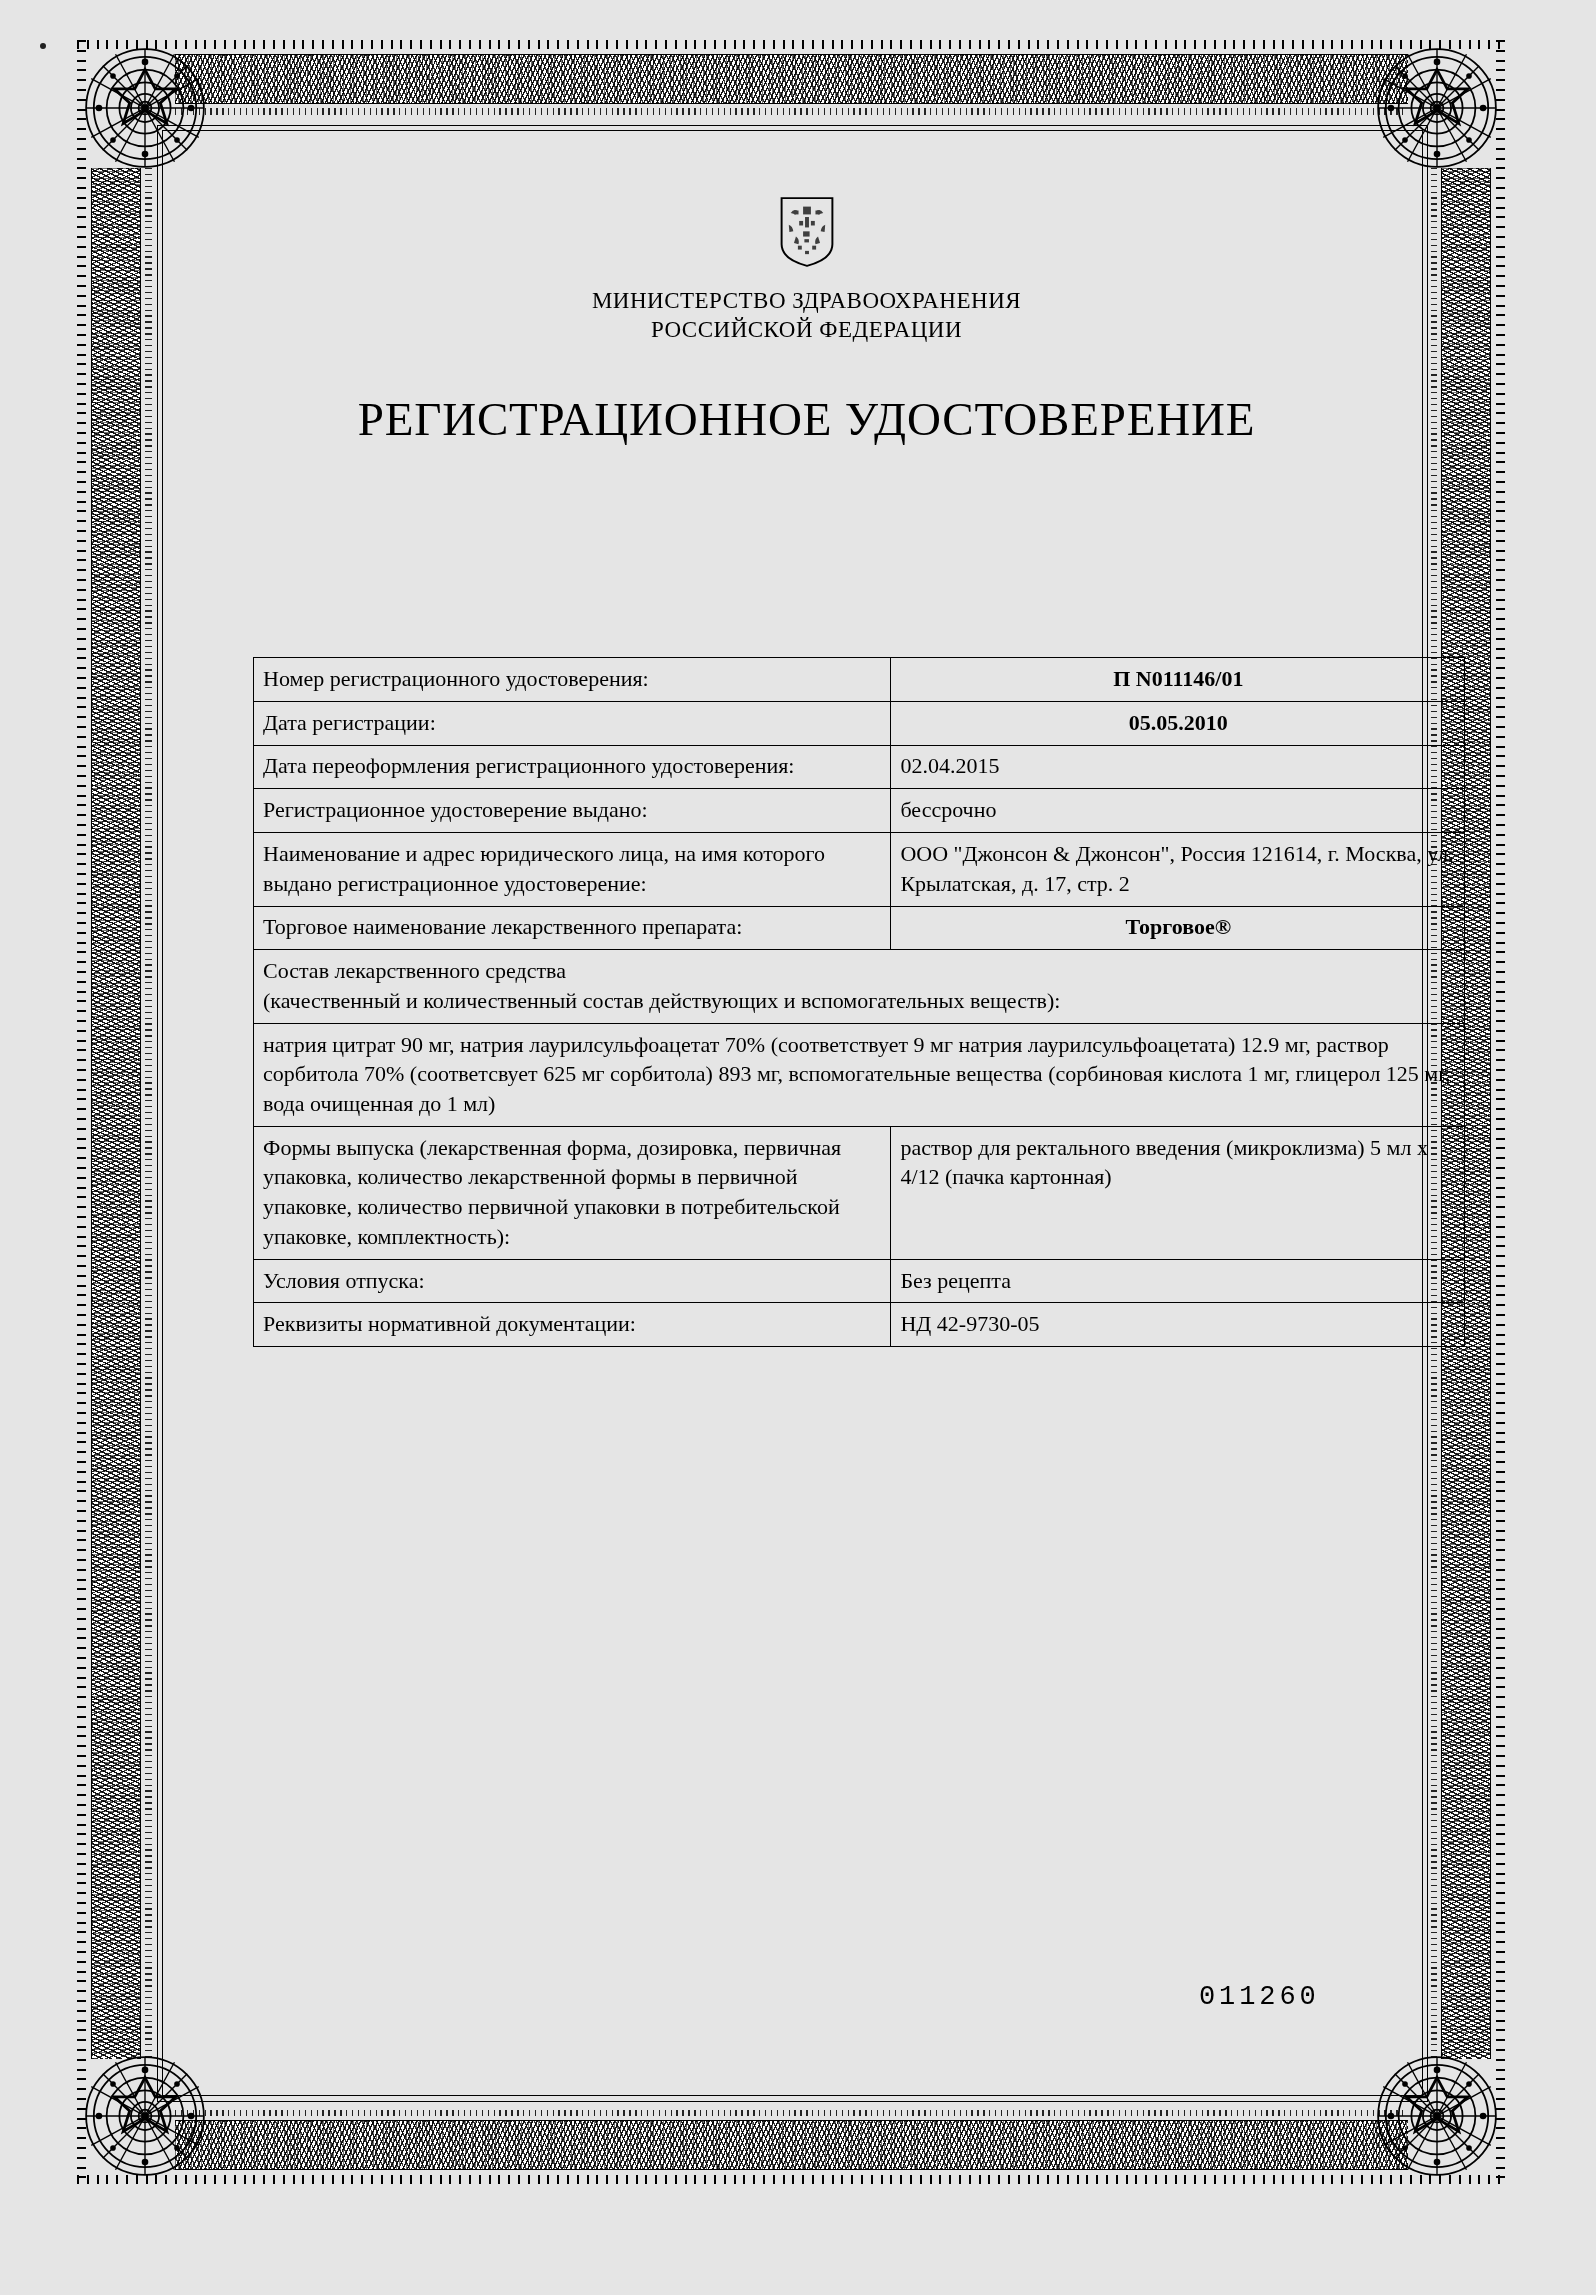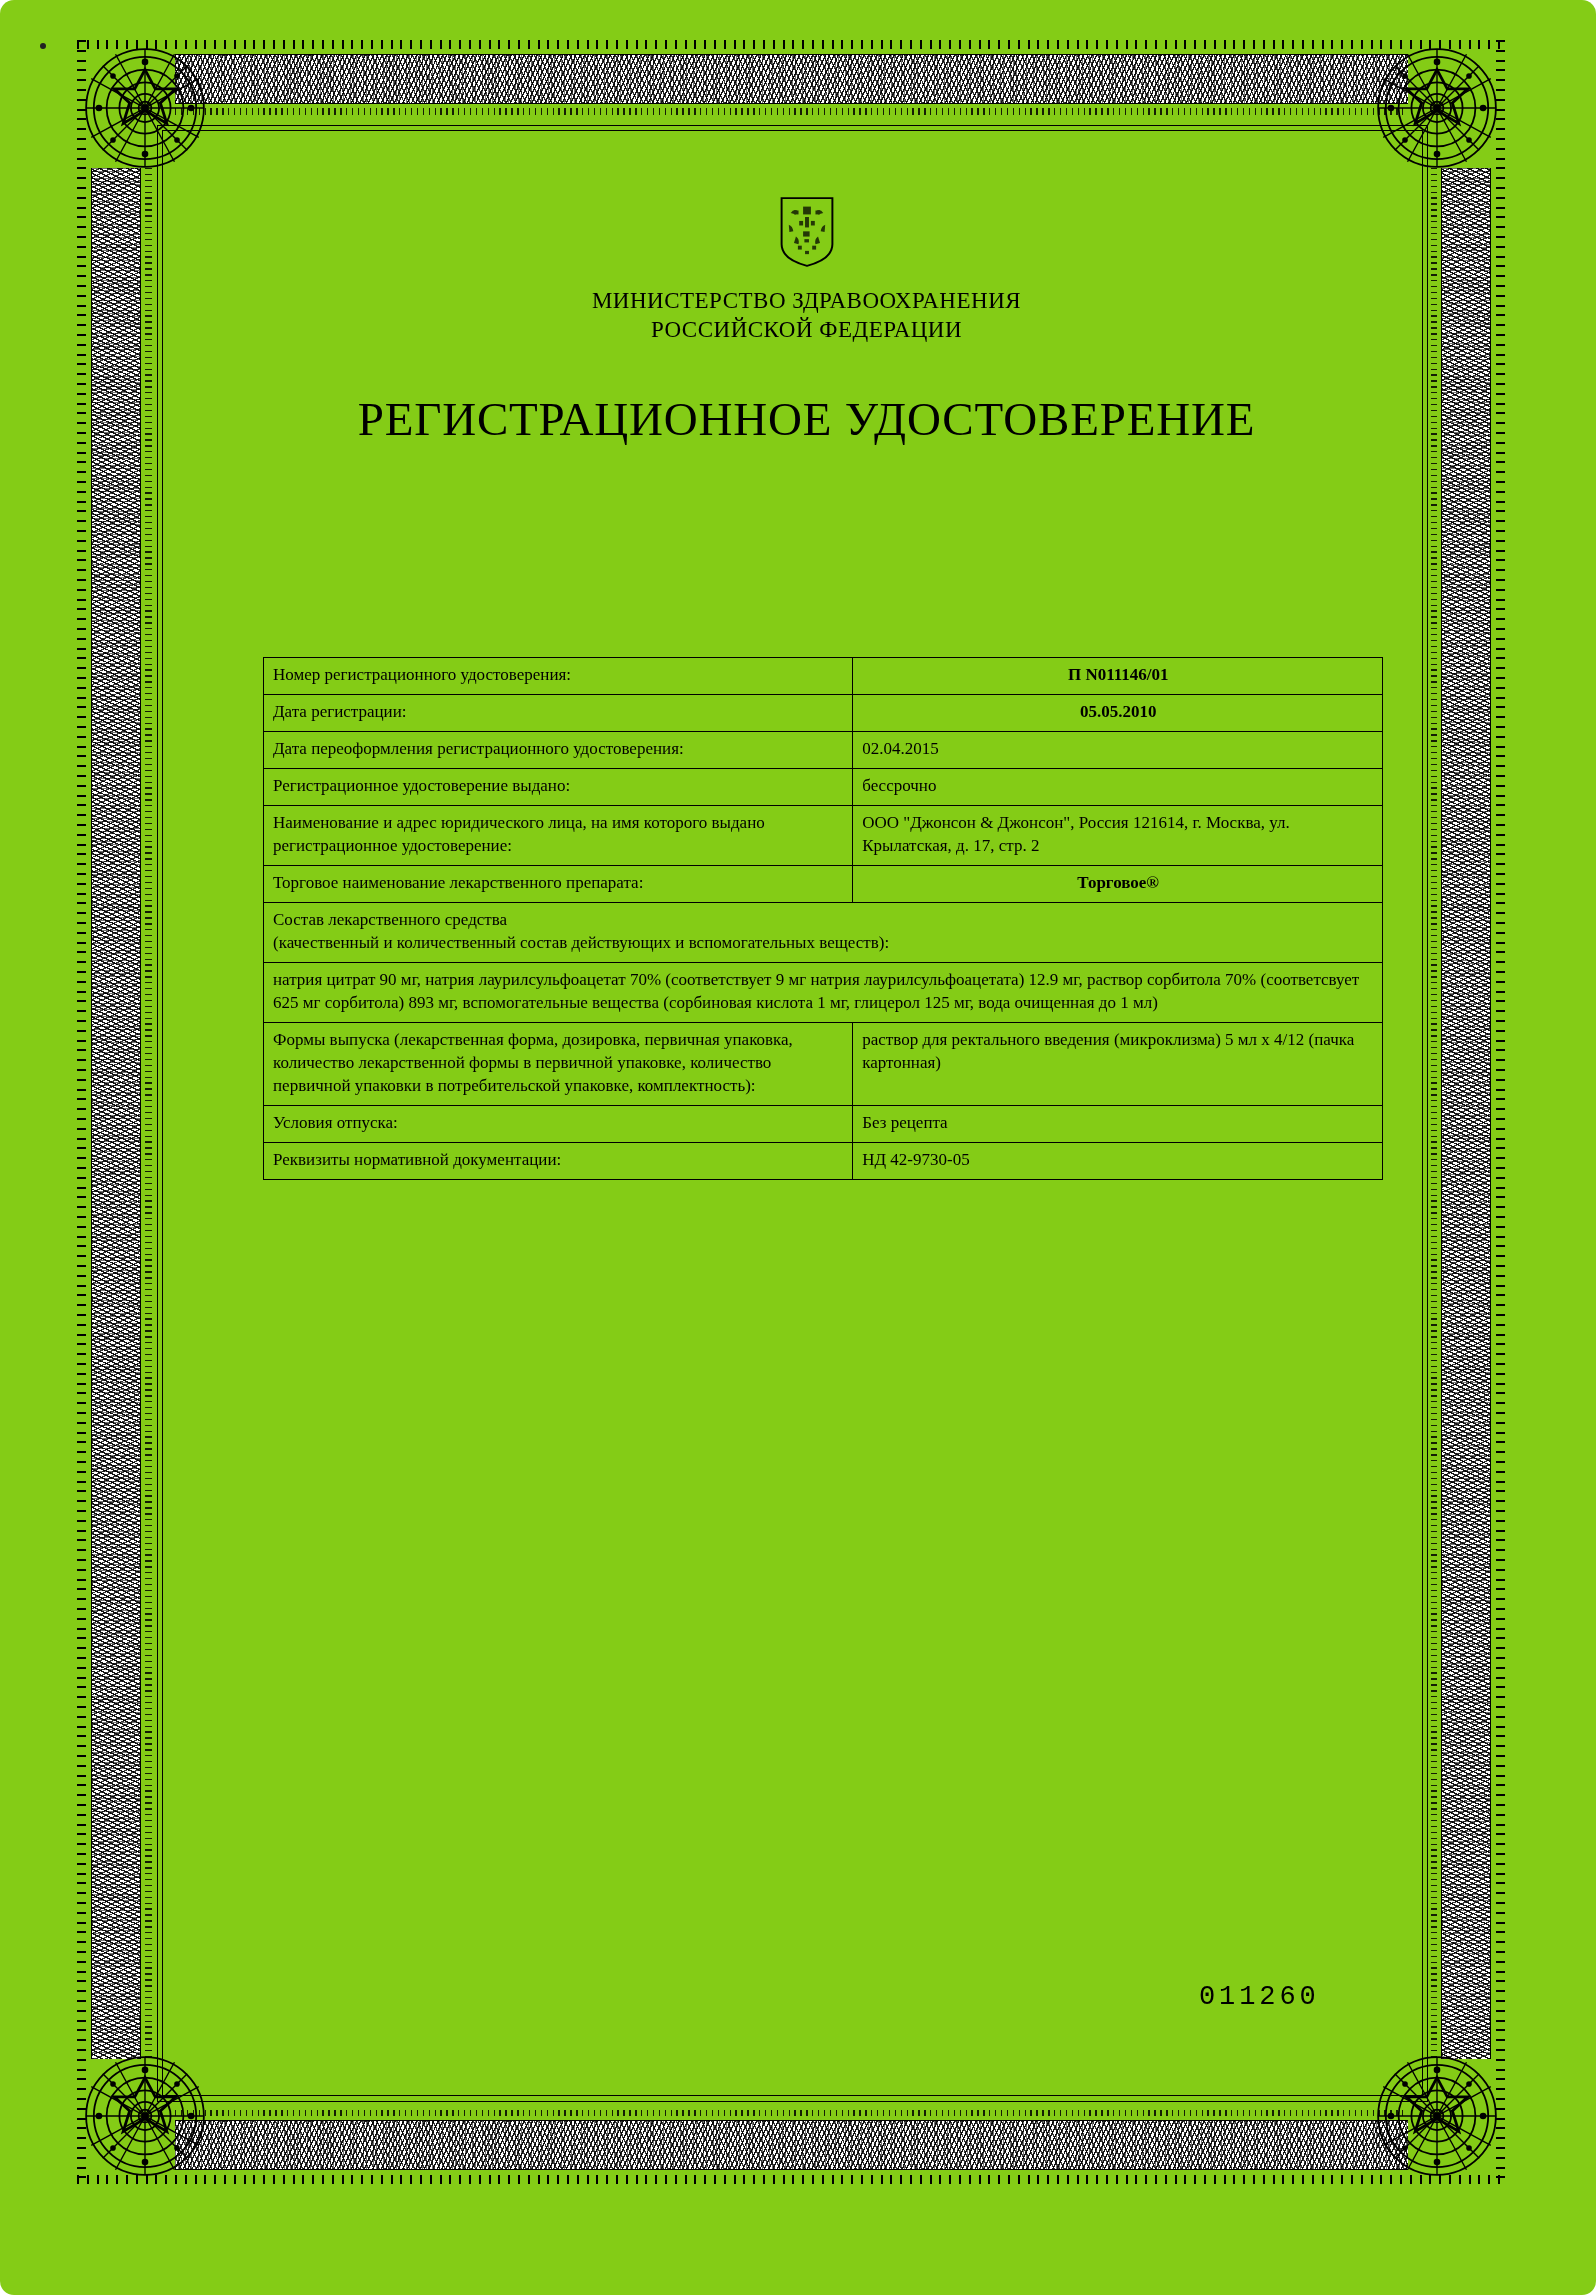--- a/index.html
+++ b/index.html
@@ -15,22 +15,21 @@
     position: relative;
     overflow: hidden;
   }
 
   
   #page {
     position: absolute;
     left: 0; top: 0;
     width: 1596px;
     height: 2295px;
-    background: #84cc16;
-    border-radius: 14px;
+    background: #e5e5e5;
   }
 
   
   #border-frame {
     position: absolute;
     left: 77px;
     top: 40px;
     width: 1428px;
     height: 2144px;
   }
@@ -171,25 +170,25 @@
     text-align: center;
     font-size: 26px;
     letter-spacing: 0.3px;
     margin-top: 22px;
     font-family: "Liberation Serif", serif;
   }
 
   
   #reg-table {
     position: absolute;
-    left: 263px;
+    left: 253px;
     top: 657px;
-    width: 1120px;
+    width: 1212px;
     border-collapse: collapse;
-    font-size: 17px;
+    font-size: 22px;
     font-family: "Liberation Serif", serif;
   }
   #reg-table td {
     border: 1.3px solid #000;
     padding: 5.9px 7.8px 7.2px 9px;
     vertical-align: top;
     line-height: 1.35;
   }
   td.label {
     width: 591px;

